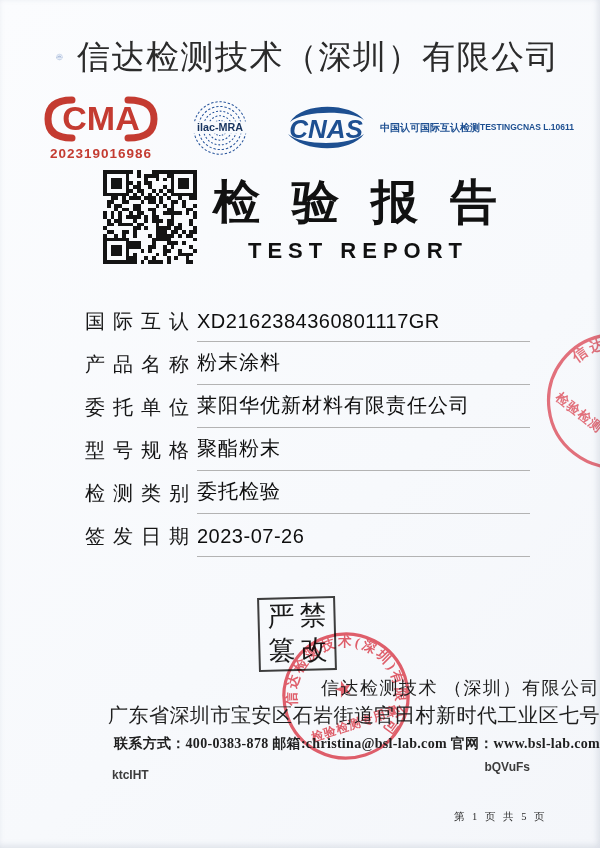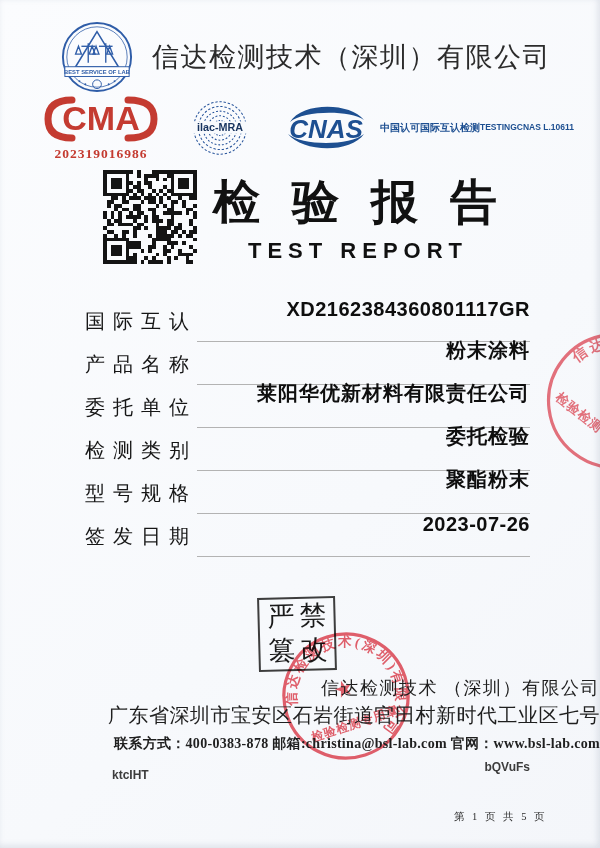--- a/index.html
+++ b/index.html
@@ -5,40 +5,40 @@
   html,body{margin:0;padding:0;}
   body{background:#e9e9e9;font-family:"Liberation Serif", serif;}
   .page{
     position:relative;width:600px;height:848px;margin:0 auto;overflow:hidden;
     background:linear-gradient(135deg,#fbfcfe 0%,#f7f9fc 60%,#f4f6fa 100%);
     box-shadow:inset -2px -2px 6px rgba(140,150,170,.25);
     color:#1d1d1d;
   }
   
   .header{position:absolute;top:20px;left:56px;right:40px;display:flex;align-items:center;gap:14px;}
-  .company-name{font-size:27px;letter-spacing:1.5px;color:#2b2b2b;white-space:nowrap;}
+  .company-name{font-size:33px;letter-spacing:1.5px;color:#2b2b2b;white-space:nowrap;}
   
   .certs{position:absolute;top:94px;left:0;width:100%;display:flex;justify-content:center;align-items:center;gap:30px;padding-left:8px;}
   .cma-wrap{text-align:center;}
-  .cma-number{font-family:Liberation Serif, serif;font-weight:bold;color:#c43b31;font-size:13.5px;letter-spacing:1px;margin-top:-2px;}
+  .cma-number{font-family:Liberation Sans, sans-serif;font-weight:bold;color:#c43b31;font-size:13.5px;letter-spacing:1px;margin-top:-2px;}
   .cnas-group{display:flex;align-items:center;gap:8px;}
   .cnas-lines{display:flex;flex-direction:row;line-height:1.2;}
   .cnas-lines .cn{font-size:10px;font-weight:bold;color:#1d4f91;}
   .cnas-lines .en{font-family:"Liberation Sans",sans-serif;font-size:8.5px;font-weight:bold;color:#1d4f91;}
   
   .titleblock{position:absolute;top:170px;left:0;width:100%;display:flex;justify-content:center;align-items:center;gap:16px;}
   .qr{width:94px;height:94px;}
   .title-col{text-align:center;}
   .title-cn{font-size:47px;font-weight:bold;letter-spacing:32px;margin-right:-32px;color:#111;}
   .title-en{font-family:"Liberation Sans",sans-serif;font-size:22px;font-weight:bold;letter-spacing:6px;margin-right:-6px;color:#111;margin-top:4px;}
   
   .fields{position:absolute;top:299px;left:85px;right:70px;}
   .frow{display:flex;align-items:flex-end;height:43px;}
   .flabel{width:112px;font-size:20px;letter-spacing:8px;white-space:nowrap;color:#161616;padding-bottom:7px;}
-  .fvalue{flex:1;text-align:right;font-size:20px;color:#0e0e0e;border-bottom:1px solid #b3b3b3;padding-bottom:20px;letter-spacing:1px;font-weight:bold;}
+  .fvalue{flex:1;text-align:left;font-size:20px;color:#0e0e0e;border-bottom:1px solid #b3b3b3;padding-bottom:8px;letter-spacing:1px;}
   .fvalue.latin{font-family:"Liberation Sans",sans-serif;font-size:20px;letter-spacing:0.5px;}
   
   .tamper-box{
     position:absolute;left:258px;top:597px;width:78px;height:74px;
     border:2px solid #3d3d3d;display:flex;flex-direction:column;justify-content:center;
     font-size:27px;letter-spacing:5px;line-height:1.25;color:#1a1a1a;transform:rotate(-1.5deg);
     padding-left:8px;box-sizing:border-box;background:transparent;
   }
   
   .stamp{position:absolute;mix-blend-mode:multiply;opacity:.9;}
@@ -462,26 +462,26 @@
     </div>
     <div class="frow">
       <div class="flabel">产品名称</div>
       <div class="fvalue">粉末涂料</div>
     </div>
     <div class="frow">
       <div class="flabel">委托单位</div>
       <div class="fvalue">莱阳华优新材料有限责任公司</div>
     </div>
     <div class="frow">
+      <div class="flabel">型号规格</div>
+      <div class="fvalue">聚酯粉末</div>
+    </div>
+    <div class="frow">
       <div class="flabel">检测类别</div>
       <div class="fvalue">委托检验</div>
-    </div>
-    <div class="frow">
-      <div class="flabel">型号规格</div>
-      <div class="fvalue">聚酯粉末</div>
     </div>
     <div class="frow">
       <div class="flabel">签发日期</div>
       <div class="fvalue latin">2023-07-26</div>
     </div>
   </div>
 
   <div class="tamper-box">
     <div>严禁</div>
     <div>篡改</div>

